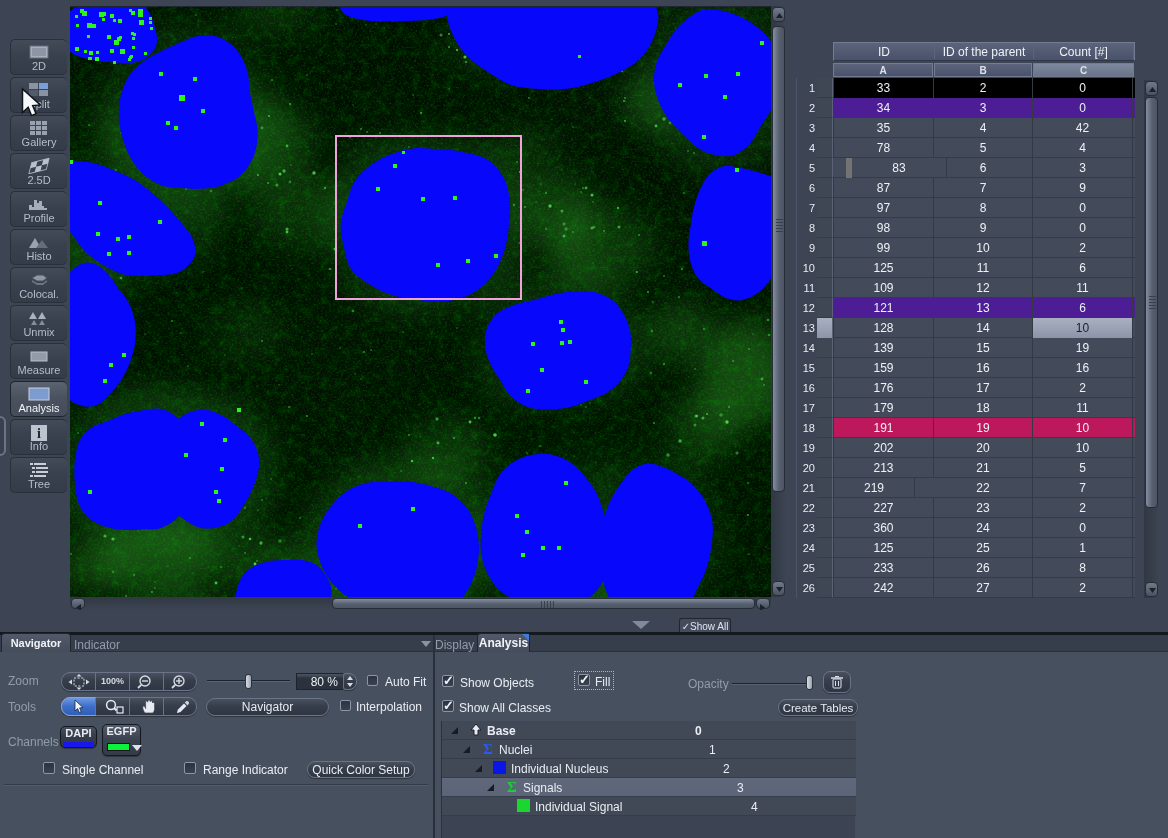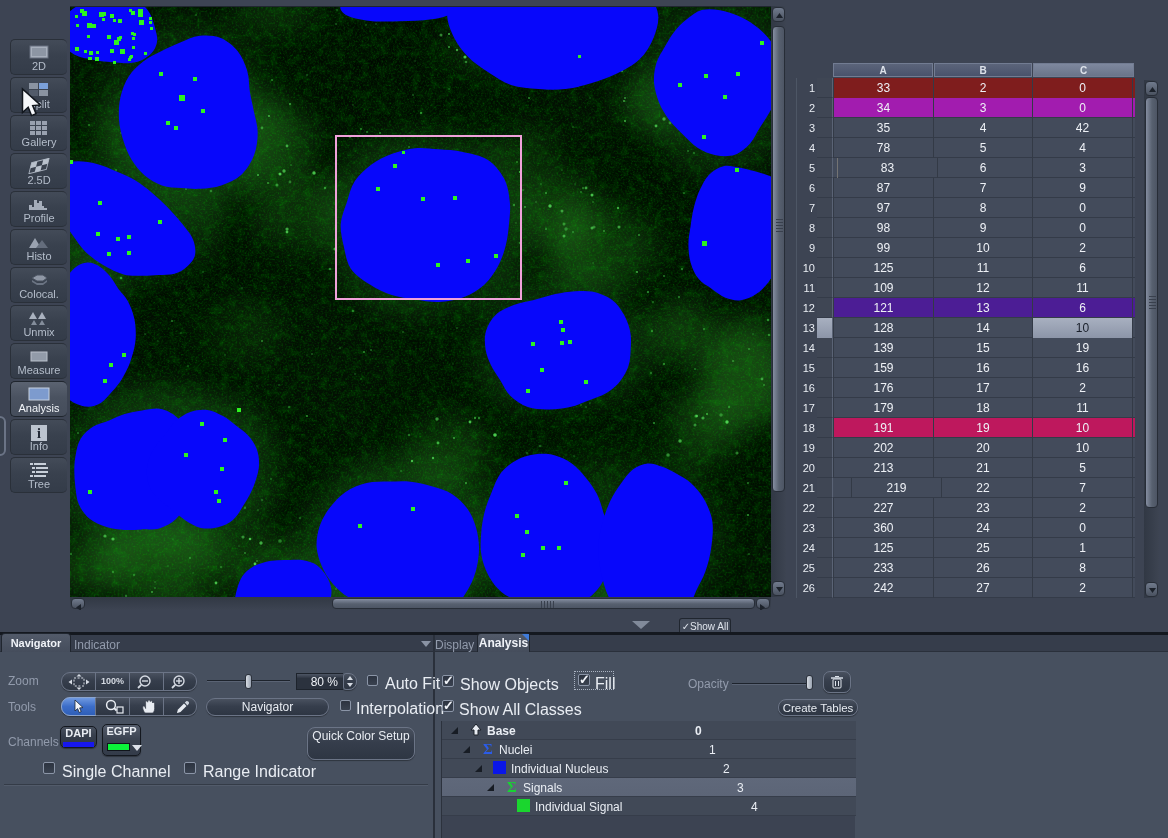--- a/index.html
+++ b/index.html
@@ -11,21 +11,21 @@
 .sbtn .lb{position:absolute;bottom:2px;width:100%;left:0}
 .sbtn svg{margin-top:4px}
 .sel{background:linear-gradient(#5b6371,#4a5260 45%,#454d5b);color:#f2f5f9;border-color:#1f252d}
 .btn{position:absolute;border:1px solid #6b7486;border-radius:9px;
  background:linear-gradient(#49515f,#363e4c 45%,#2e3643);color:#e8ecf2;
  font-size:12px;text-align:center;box-shadow:0 1px 1px rgba(0,0,0,.35)}
 .cb{position:absolute;width:12px;height:12px;background:linear-gradient(#2c3340,#3a4250);
  border:1px solid #8b95a7;border-radius:2px;color:#f0f3f8;font-size:13px;line-height:10px;
  font-weight:bold;text-align:center}
 .lab{position:absolute;color:#929bac;font-size:12px;white-space:nowrap}
-.wlab{position:absolute;color:#e9edf3;font-size:16px;white-space:nowrap}
+.wlab{position:absolute;color:#e9edf3;font-size:12px;white-space:nowrap}
 .track{position:absolute;height:2px;background:#1d232c;border-bottom:1px solid #5a6374}
 .th{position:absolute;width:7px;height:15px;background:linear-gradient(90deg,#d8dde4,#9aa3b1);
  border:1px solid #2c323c;border-radius:3px}
 .trow{position:absolute;left:0;width:414px;height:19px;background:#414957;
  border-bottom:1px solid #363d4a;color:#e9edf3;font-size:12px}
 .num{position:absolute;top:3px;color:#e9edf3}
 .exp{position:absolute;width:0;height:0;border-left:7px solid transparent;border-bottom:7px solid #171c24}
 .tbc{position:absolute;top:0;height:20px;line-height:20px;text-align:center;color:#eef1f6;
  font-size:12px;border-right:1px solid #333a46}
 </style></head><body>
@@ -714,37 +714,42 @@
         <polygon points="4,5.5 9,2 9,9" fill="#1c222b"></polygon>
       </svg></div>
     <div class="ab" style="left:686px;top:1px;width:14px;height:11px;border-radius:4px;border:1px solid #272d37;background:linear-gradient(#707a8c,#4a5260)"><svg width="12" height="11">
         <polygon points="8,5.5 3,2 3,9" fill="#1c222b"></polygon>
       </svg></div>
     <div class="ab" style="left:262px;top:1px;width:423px;height:11px;border-radius:4px;border:1px solid #272d37;background:linear-gradient(#848da0,#57606f 55%,#4d5564)">
       <div class="ab" style="left:208px;top:2px;width:14px;height:7px;background:repeating-linear-gradient(90deg,#39404d 0 1px,transparent 1px 3px)"></div>
     </div>
   </div>
 <div class="ab" style="left:798px;top:42px;width:337px;height:556px">
+    <div class="ab" style="left:35px;top:0;width:302px;height:19px;background:linear-gradient(#5b647a,#49526b);border:1px solid #727c92;border-bottom:1px solid #30374a">
+      <div class="ab" style="left:0px;width:101px;top:2px;text-align:center;color:#eef1f6;font-size:12px;border-right:1px solid #5b6478">ID</div>
+      <div class="ab" style="left:101px;width:99px;top:2px;text-align:center;color:#eef1f6;font-size:12px;border-right:1px solid #5b6478">ID of the parent</div>
+      <div class="ab" style="left:200px;width:100px;top:2px;text-align:center;color:#eef1f6;font-size:12px;border-right:1px solid #5b6478">Count [#]</div>
+    </div>
     <div class="ab" style="left:35px;top:21px;width:302px;height:14px">
       <div class="ab" style="left:0px;width:100px;height:14px;background:linear-gradient(#5b647a,#49526b);border:1px solid #727c92;text-align:center;color:#dde2ea;font-size:10px;line-height:13px;font-weight:bold">A</div>
       <div class="ab" style="left:101px;width:98px;height:14px;background:linear-gradient(#5b647a,#49526b);border:1px solid #727c92;text-align:center;color:#dde2ea;font-size:10px;line-height:13px;font-weight:bold">B</div>
       <div class="ab" style="left:200px;width:101px;height:14px;background:linear-gradient(#7e889e,#6a7489);border:1px solid #727c92;text-align:center;color:#dde2ea;font-size:10px;line-height:13px;font-weight:bold">C</div>
     </div>
   </div>
 <div class="ab" style="left:798px;top:78px;width:363px;height:520px">
     <div class="ab" style="left:0;top:0px;width:19px;height:20px;color:#e9edf3;font-size:11px;line-height:20px;text-align:right;padding-right:2px">1</div>
     <div class="ab" style="left:19px;top:0px;width:16px;height:20px;background:#3f4654;border-bottom:1px solid #343b48;border-right:1px solid #5a6375"></div>
-    <div class="ab" style="left:35px;top:0px;width:302px;height:36px;background:#7f1d1d;border-bottom:1px solid #343b48">
+    <div class="ab" style="left:35px;top:0px;width:302px;height:36px;background:#000000;border-bottom:1px solid #343b48">
       <div class="tbc" style="left:0;width:101px;border-left:1px solid #333a46">33</div>
       <div class="tbc" style="left:101px;width:99px">2</div>
       <div class="tbc" style="left:200px;width:100px">0</div>
     </div>
     <div class="ab" style="left:0;top:20px;width:19px;height:20px;color:#e9edf3;font-size:11px;line-height:20px;text-align:right;padding-right:2px">2</div>
     <div class="ab" style="left:19px;top:20px;width:16px;height:20px;background:#3f4654;border-bottom:1px solid #343b48;border-right:1px solid #5a6375"></div>
-    <div class="ab" style="left:35px;top:20px;width:302px;height:20px;background:#a21caf;border-bottom:1px solid #343b48">
+    <div class="ab" style="left:35px;top:20px;width:302px;height:20px;background:#4c1d95;border-bottom:1px solid #343b48">
       <div class="tbc" style="left:0;width:101px;border-left:1px solid #333a46">34</div>
       <div class="tbc" style="left:101px;width:99px">3</div>
       <div class="tbc" style="left:200px;width:100px">0</div>
     </div>
     <div class="ab" style="left:0;top:40px;width:19px;height:20px;color:#e9edf3;font-size:11px;line-height:20px;text-align:right;padding-right:2px">3</div>
     <div class="ab" style="left:19px;top:40px;width:16px;height:20px;background:#3f4654;border-bottom:1px solid #343b48;border-right:1px solid #5a6375"></div>
     <div class="ab" style="left:35px;top:40px;width:302px;height:20px;background:#434b5b;border-bottom:1px solid #343b48">
       <div class="tbc" style="left:0;width:101px;border-left:1px solid #333a46">35</div>
       <div class="tbc" style="left:101px;width:99px">4</div>
       <div class="tbc" style="left:200px;width:100px">42</div>
@@ -752,21 +757,21 @@
     <div class="ab" style="left:0;top:60px;width:19px;height:20px;color:#e9edf3;font-size:11px;line-height:20px;text-align:right;padding-right:2px">4</div>
     <div class="ab" style="left:19px;top:60px;width:16px;height:20px;background:#3f4654;border-bottom:1px solid #343b48;border-right:1px solid #5a6375"></div>
     <div class="ab" style="left:35px;top:60px;width:302px;height:20px;background:#434b5b;border-bottom:1px solid #343b48">
       <div class="tbc" style="left:0;width:101px;border-left:1px solid #333a46">78</div>
       <div class="tbc" style="left:101px;width:99px">5</div>
       <div class="tbc" style="left:200px;width:100px">4</div>
     </div>
     <div class="ab" style="left:0;top:80px;width:19px;height:20px;color:#e9edf3;font-size:11px;line-height:20px;text-align:right;padding-right:2px">5</div>
     <div class="ab" style="left:19px;top:80px;width:16px;height:20px;background:#3f4654;border-bottom:1px solid #343b48;border-right:1px solid #5a6375"></div>
     <div class="ab" style="left:35px;top:80px;width:302px;height:20px;background:#434b5b;border-bottom:1px solid #343b48">
-      <div class="tbc" style="left:4px;width:101px;border-left:1px solid #737373">83</div>
+      <div class="tbc" style="left:13px;width:101px;border-left:6px solid #737373">83</div>
       <div class="tbc" style="left:101px;width:99px">6</div>
       <div class="tbc" style="left:200px;width:100px">3</div>
     </div>
     <div class="ab" style="left:0;top:100px;width:19px;height:20px;color:#e9edf3;font-size:11px;line-height:20px;text-align:right;padding-right:2px">6</div>
     <div class="ab" style="left:19px;top:100px;width:16px;height:20px;background:#3f4654;border-bottom:1px solid #343b48;border-right:1px solid #5a6375"></div>
     <div class="ab" style="left:35px;top:100px;width:302px;height:20px;background:#434b5b;border-bottom:1px solid #343b48">
       <div class="tbc" style="left:0;width:101px;border-left:1px solid #333a46">87</div>
       <div class="tbc" style="left:101px;width:99px">7</div>
       <div class="tbc" style="left:200px;width:100px">9</div>
     </div>
@@ -864,21 +869,21 @@
     <div class="ab" style="left:0;top:380px;width:19px;height:20px;color:#e9edf3;font-size:11px;line-height:20px;text-align:right;padding-right:2px">20</div>
     <div class="ab" style="left:19px;top:380px;width:16px;height:20px;background:#3f4654;border-bottom:1px solid #343b48;border-right:1px solid #5a6375"></div>
     <div class="ab" style="left:35px;top:380px;width:302px;height:20px;background:#434b5b;border-bottom:1px solid #343b48">
       <div class="tbc" style="left:0;width:101px;border-left:1px solid #333a46">213</div>
       <div class="tbc" style="left:101px;width:99px">21</div>
       <div class="tbc" style="left:200px;width:100px">5</div>
     </div>
     <div class="ab" style="left:0;top:400px;width:19px;height:20px;color:#e9edf3;font-size:11px;line-height:20px;text-align:right;padding-right:2px">21</div>
     <div class="ab" style="left:19px;top:400px;width:16px;height:20px;background:#3f4654;border-bottom:1px solid #343b48;border-right:1px solid #5a6375"></div>
     <div class="ab" style="left:35px;top:400px;width:302px;height:20px;background:#434b5b;border-bottom:1px solid #343b48">
-      <div class="tbc" style="left:18px;width:91px;border-left:1px solid #333a46">219</div>
+      <div class="tbc" style="left:0;width:82px;border-left:1px solid #333a46">219</div>
       <div class="tbc" style="left:101px;width:99px">22</div>
       <div class="tbc" style="left:200px;width:100px">7</div>
     </div>
     <div class="ab" style="left:0;top:420px;width:19px;height:20px;color:#e9edf3;font-size:11px;line-height:20px;text-align:right;padding-right:2px">22</div>
     <div class="ab" style="left:19px;top:420px;width:16px;height:20px;background:#3f4654;border-bottom:1px solid #343b48;border-right:1px solid #5a6375"></div>
     <div class="ab" style="left:35px;top:420px;width:302px;height:20px;background:#434b5b;border-bottom:1px solid #343b48">
       <div class="tbc" style="left:0;width:101px;border-left:1px solid #333a46">227</div>
       <div class="tbc" style="left:101px;width:99px">23</div>
       <div class="tbc" style="left:200px;width:100px">2</div>
     </div>
@@ -994,21 +999,21 @@
 <div class="btn" style="left:206px;top:698px;width:123px;height:18px;line-height:17px;border-radius:9px">Navigator</div>
 <div class="cb" style="left:340px;top:700px;width:11px;height:11px"></div>
 <div class="wlab" style="left:356px;top:700px">Interpolation</div>
 <div class="lab" style="left:8px;top:735px">Channels</div>
 <div class="btn" style="left:60px;top:726px;width:37px;height:22px;border-radius:5px;border-color:#14181f;font-size:11px;font-weight:bold">DAPI<div class="ab" style="left:2px;top:15px;width:31px;height:5px;background:#1717ee"></div></div>
 <div class="btn" style="left:102px;top:724px;width:39px;height:32px;border-radius:5px;border-color:#14181f;font-size:11px;font-weight:bold;background:linear-gradient(#555d6c,#3c4452 45%,#333b49)">EGFP<div class="ab" style="left:4px;top:18px;width:23px;height:8px;background:#0bf23a;border:1px solid #10141b"></div><div class="ab" style="left:29px;top:20px;width:0;height:0;border-left:5px solid transparent;border-right:5px solid transparent;border-top:6px solid #dde2ea"></div></div>
 <div class="cb" style="left:43px;top:762px"></div>
 <div class="wlab" style="left:62px;top:763px">Single Channel</div>
 <div class="cb" style="left:184px;top:762px"></div>
 <div class="wlab" style="left:203px;top:763px">Range Indicator</div>
-<div class="btn" style="left:307px;top:727px;width:108px;height:33px;line-height:16px;border-radius:8px">Quick Color Setup</div>
+<div class="btn" style="left:307px;top:761px;width:108px;height:17px;line-height:16px;border-radius:8px">Quick Color Setup</div>
 <div class="ab" style="left:4px;top:784px;width:424px;height:2px;background:#343b47;border-bottom:1px solid #525b6a"></div>
 <div class="cb" style="left:442px;top:675px">✓</div>
 <div class="wlab" style="left:460px;top:676px">Show Objects</div>
 <div class="ab" style="left:574px;top:671px;width:40px;height:19px;border:1px dotted #aab3c2"></div>
 <div class="cb" style="left:578px;top:674px">✓</div>
 <div class="wlab" style="left:595px;top:675px">Fill</div>
 <div class="lab" style="left:688px;top:677px">Opacity</div>
 <div class="track" style="left:732px;top:683px;width:78px"></div>
 <div class="th" style="left:806px;top:675px"></div>
 <div class="btn" style="left:823px;top:671px;width:28px;height:22px;border-radius:7px"><svg width="26" height="20">

